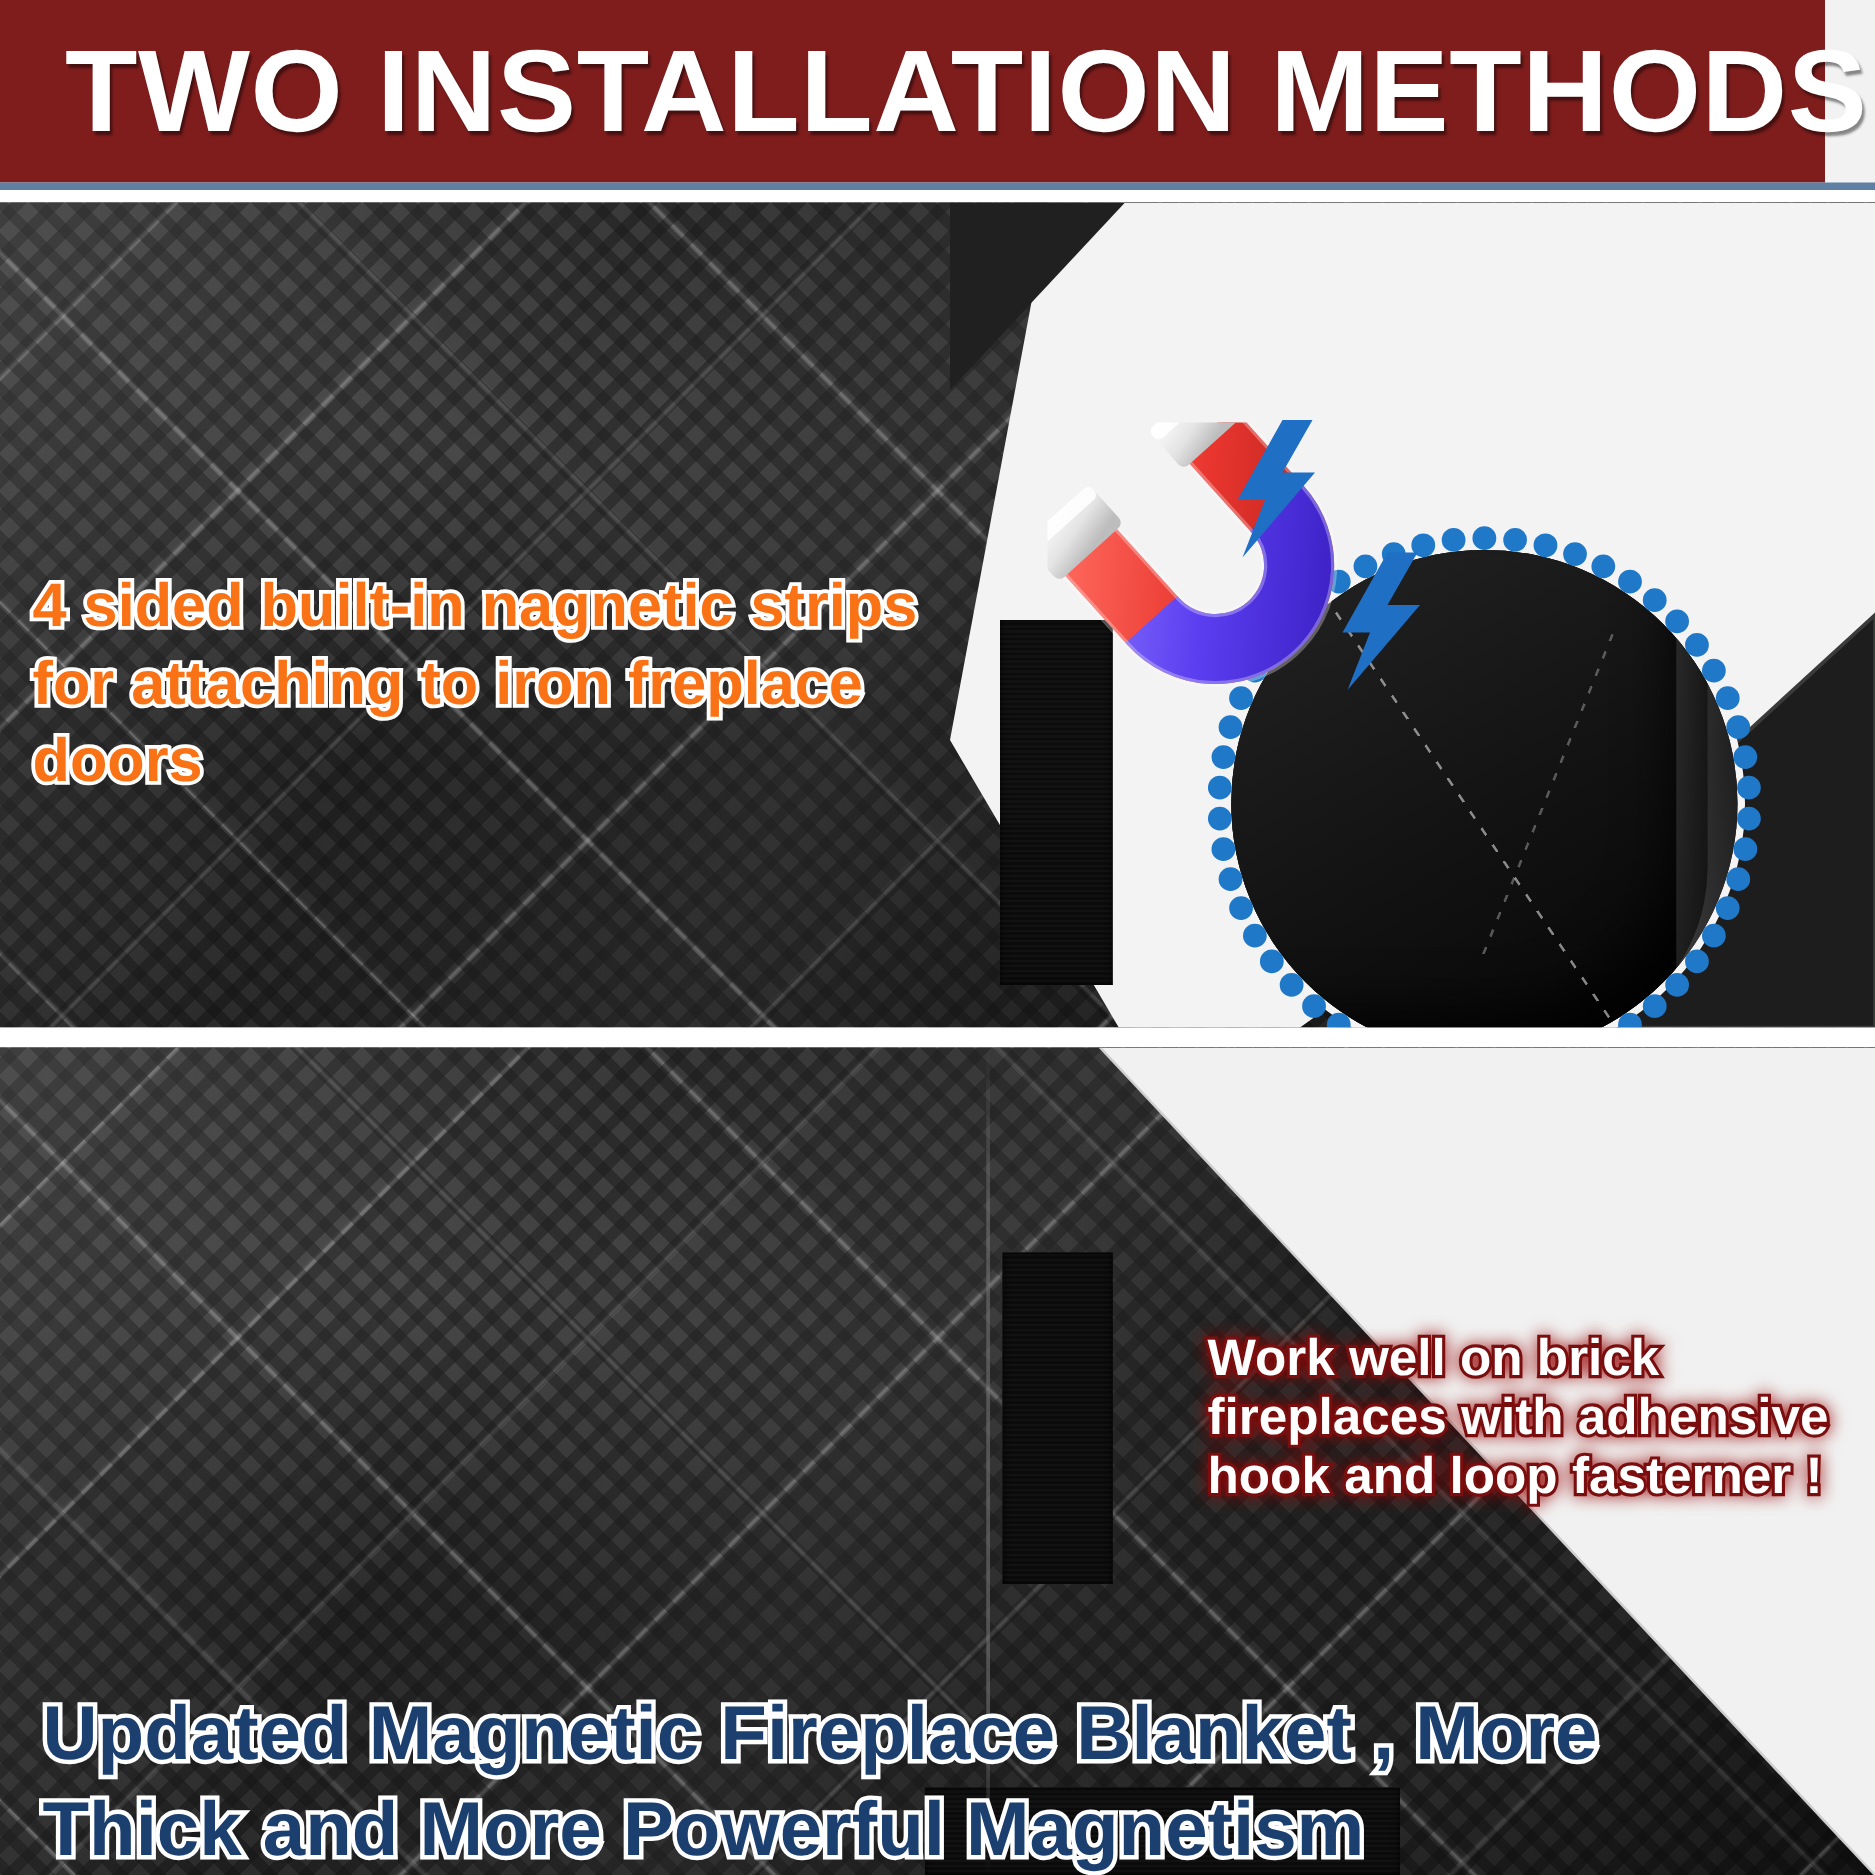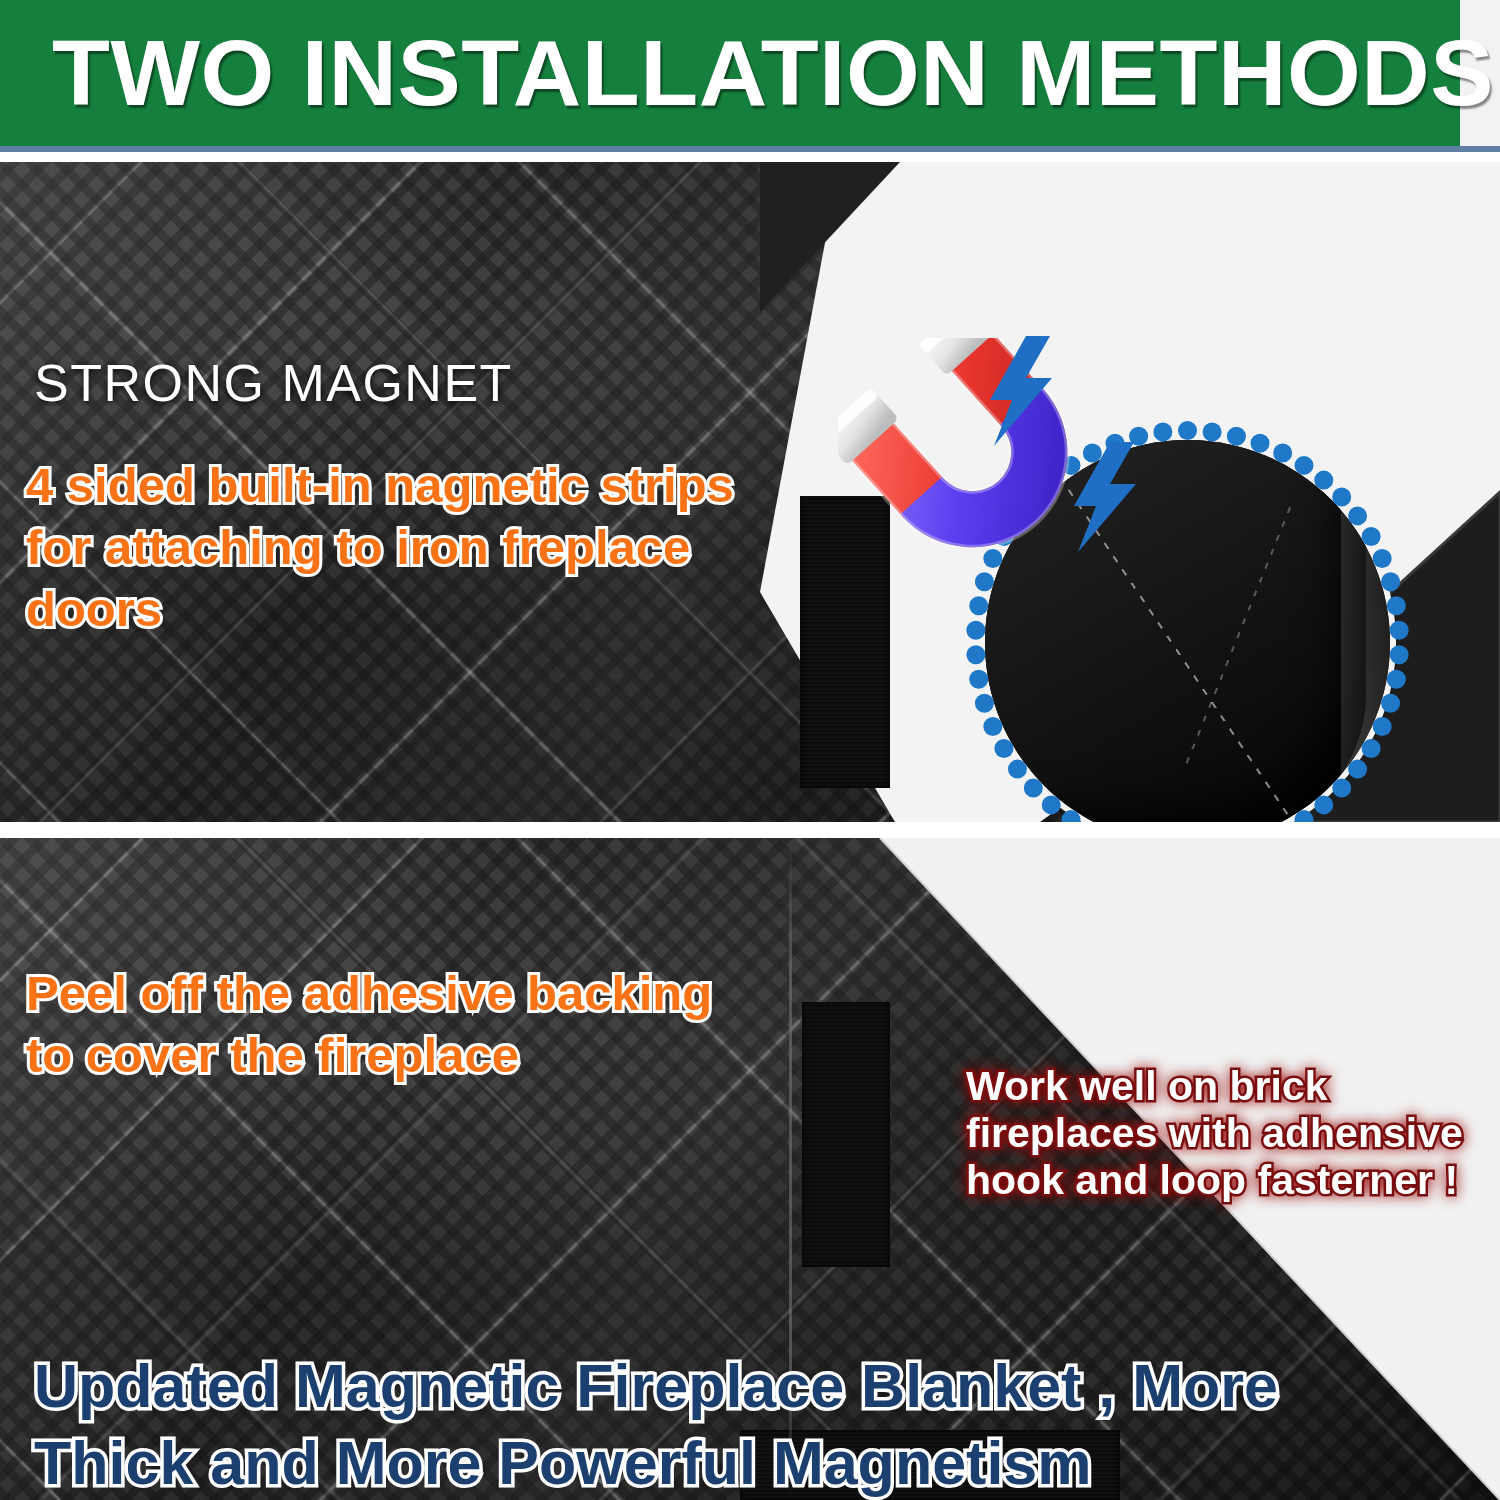--- a/index.html
+++ b/index.html
@@ -1,21 +1,21 @@
 <!DOCTYPE html>
 <html><head>
 <meta charset="utf-8">
 <style>
   html,body{margin:0;padding:0;background:#fff;}
   body{width:1500px;height:1500px;overflow:hidden;font-family:"Liberation Sans",sans-serif;}
 
   .page{position:relative;width:1500px;height:1500px;background:#f2f2f2;}
 
   
-  .banner{position:absolute;left:0;top:0;width:1460px;height:146px;background:#15803d;}
+  .banner{position:absolute;left:0;top:0;width:1460px;height:146px;background:#7f1d1d;}
   .banner-title{
     position:absolute;left:52px;top:18px;width:1420px;height:110px;
     color:#ffffff;font-size:93px;line-height:110px;font-weight:700;
     letter-spacing:0.5px;white-space:nowrap;
     transform:scaleX(1.02);transform-origin:left center;
     text-shadow:2px 3px 2px rgba(0,0,0,.45);
     font-family:"Liberation Sans",sans-serif;
   }
   .banner-underline{position:absolute;left:0;top:146px;width:1500px;height:6px;background:#5f7fa3;}
 
@@ -278,21 +278,20 @@
         <rect x="33" y="-2" width="70" height="12" rx="5" fill="#ffffff" opacity=".85"></rect>
         <rect x="167" y="-2" width="70" height="12" rx="5" fill="#ffffff" opacity=".85"></rect>
       </g>
     </svg>
 
     <svg id="bolt-group" viewBox="0 0 190 230">
       <path d="M66 6 L30 70 L52 70 L34 116 L92 48 L66 48 L90 6 Z" fill="#1f6fc4"></path>
       <path d="M150 112 L114 176 L136 176 L118 222 L176 154 L150 154 L174 112 Z" fill="#1f6fc4"></path>
     </svg>
 
-    <div class="h-label" id="label-magnet">STRONG MAGNET</div>
     <div class="body-navy" id="text-magnet-body">4 sided built-in nagnetic strips for attaching to iron freplace doors</div>
 
   </div>
 
   <div class="gap"></div>
 
   <div class="panel" id="panel-adhesive">
     <div class="fabric"></div>
     <div class="quilt"></div>
     <div class="stitch-dash"></div>
@@ -301,19 +300,18 @@
     <svg viewBox="0 0 1500 662" width="1500" height="662" style="position:absolute;left:0;top:0;">
       <polygon points="880,0 1500,0 1500,662" fill="#f1f1f1"></polygon>
       <polyline points="880,0 1500,662" fill="none" stroke="#cfcfcf" stroke-width="2"></polyline>
     </svg>
 
     <div class="velcro" style="left:802px;top:164px;width:88px;height:265px;"></div>
     <div class="velcro" style="left:740px;top:592px;width:380px;height:70px;"></div>
 
     <div class="fold-line" style="left:789px;top:0;height:662px;"></div>
 
-    <div class="body-navy" style="left:26px;top:124px;width:700px;">Peel off the adhesive backing to cover the fireplace</div>
     <div class="caption-red" style="left:966px;top:225px;width:560px;text-align:left;">Work well on brick fireplaces with adhensive hook and loop fasterner !</div>
 
     <div class="tagline" style="left:34px;top:510px;width:1330px;">Updated Magnetic Fireplace Blanket ,  More Thick and More Powerful Magnetism</div>
   </div>
 
 </div>
 
 </body></html>

